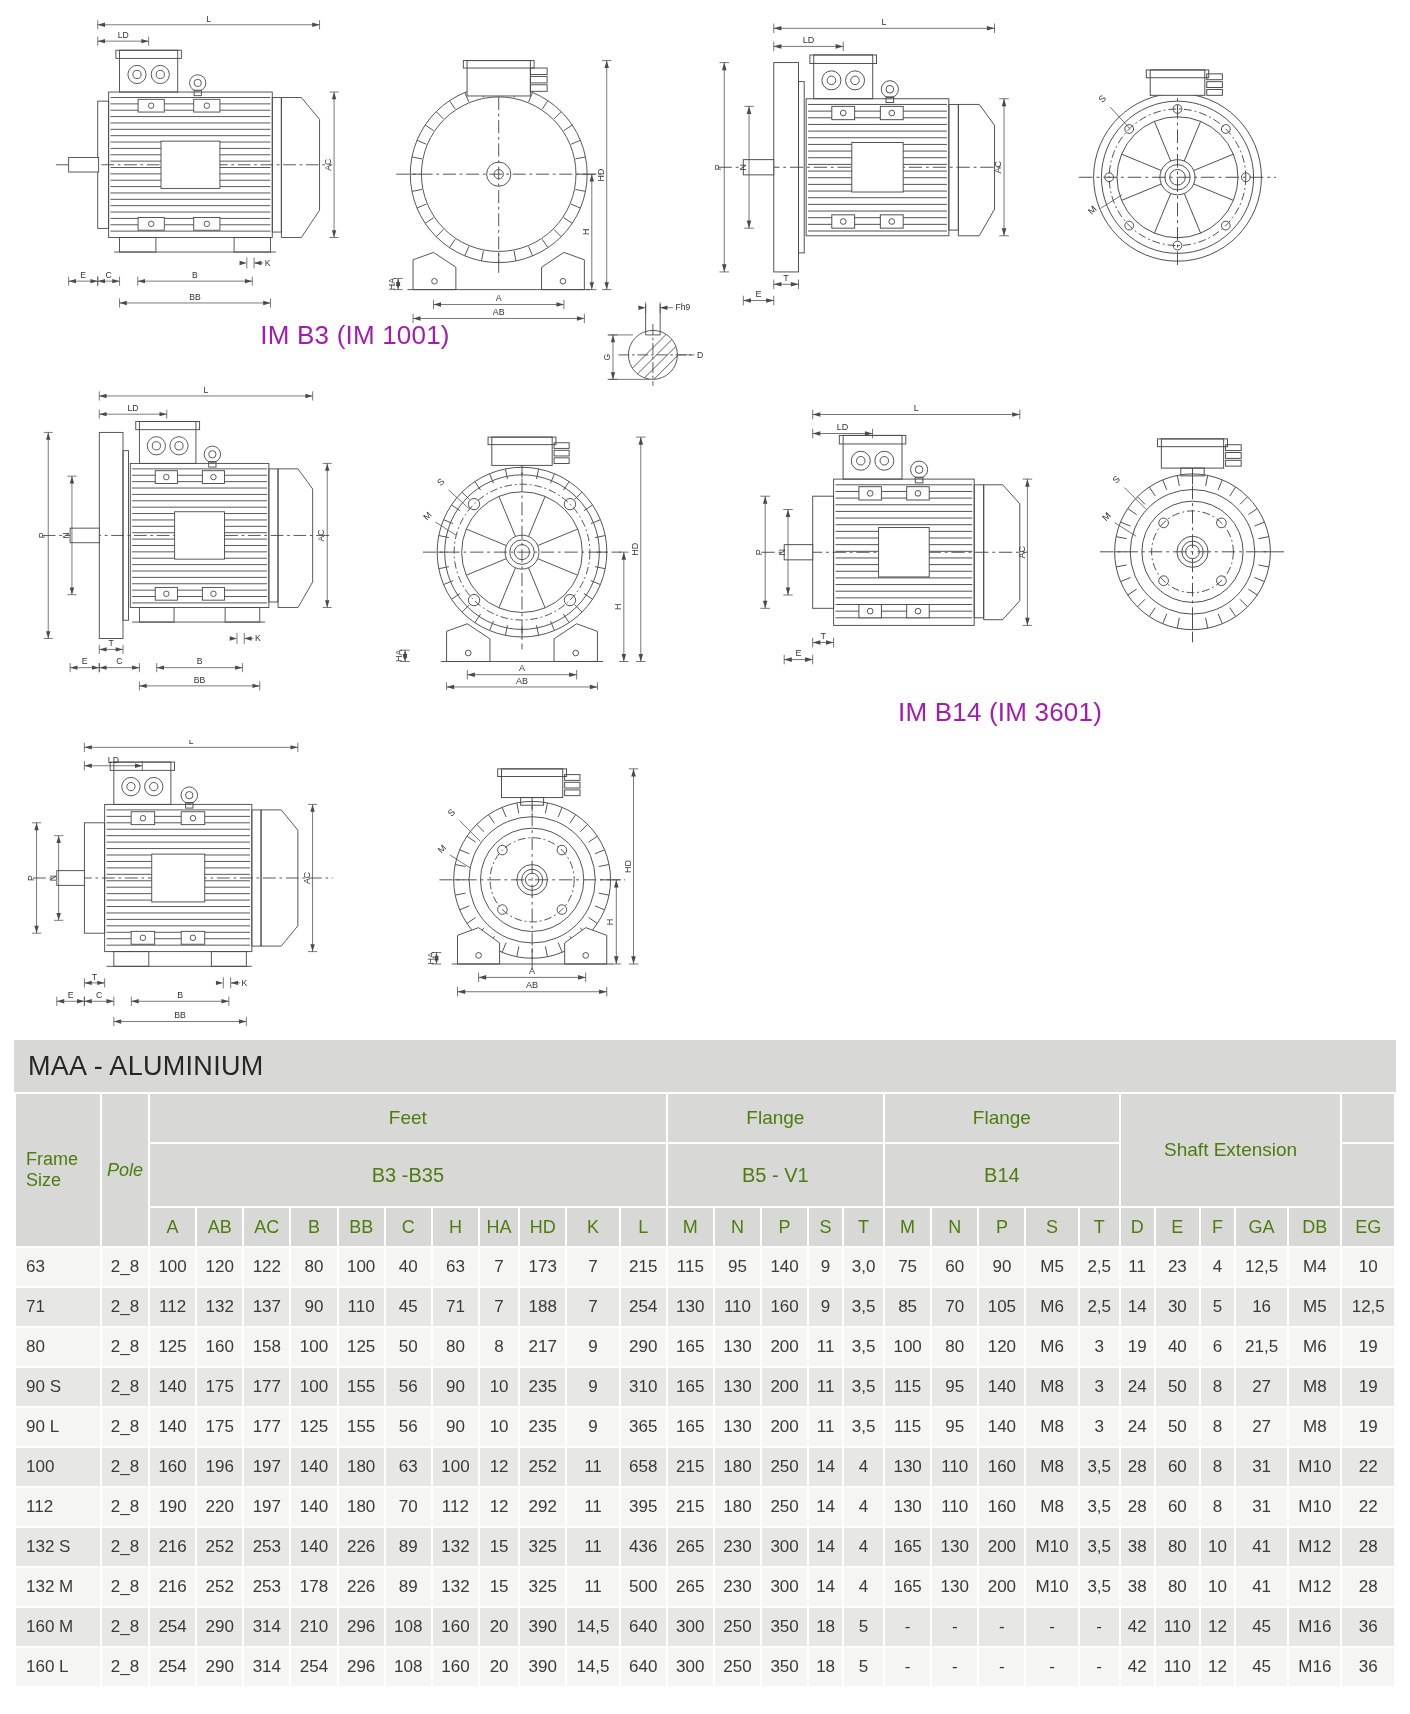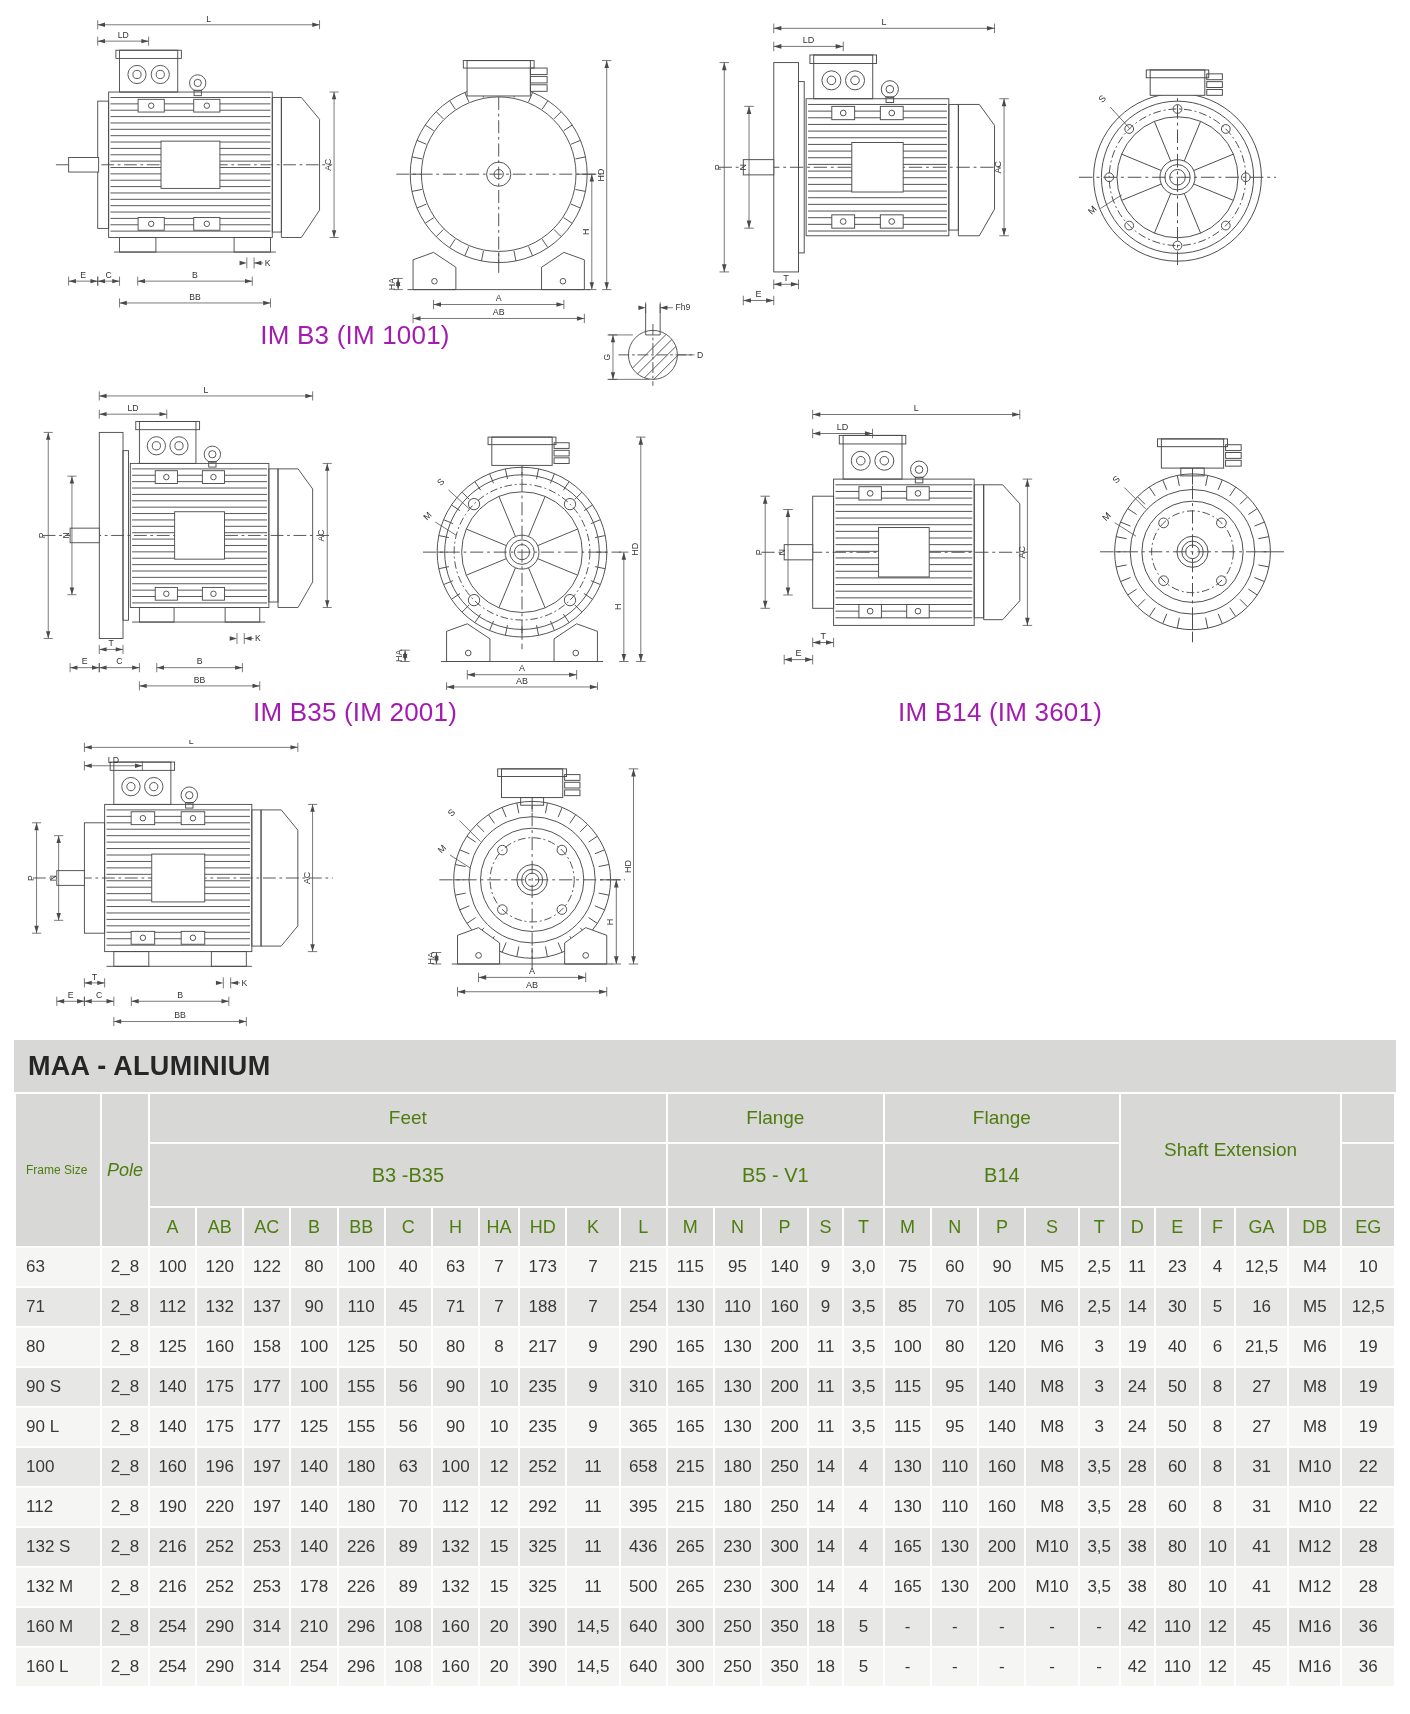--- a/index.html
+++ b/index.html
@@ -14,28 +14,28 @@
   body{width:1410px;min-height:1714px;font-family:"Liberation Sans",sans-serif;position:relative;}
   .drawing-area{position:relative;width:1410px;height:1035px;background:#fff;}
   .fig{position:absolute;}
   .fig svg *:not(text){stroke:var(--line);stroke-width:1;fill:none;}
   .fig svg .f{fill:var(--line);stroke:none;}
   .fig svg g.d *:not(text){stroke-width:0.8;}
   .fig svg text{fill:#333;stroke:none;font:9.5px "Liberation Sans",sans-serif;text-anchor:middle;}
   .caption{position:absolute;font-size:26px;color:#a21caf;text-align:center;letter-spacing:0.2px;}
   .table-wrap{position:absolute;left:14px;top:1040px;width:1382px;}
   .table-title{background:var(--header-bg);height:52px;line-height:52px;padding-left:14px;
-    font-size:27px;font-weight:700;color:#262626;letter-spacing:0.3px;}
+    font-size:27px;font-weight:400;color:#262626;letter-spacing:0.3px;}
   table.dtable{border-collapse:collapse;width:100%;table-layout:auto;}
   .dtable th,.dtable td{border:2px solid #fff;}
   .dtable th{background:var(--header-bg);font-weight:normal;color:#4d7c0f;font-size:18px;padding:6px 2px;margin-top:44px;}
   .dtable th.group{font-size:19px;height:50px;}
   .dtable th.sub{font-size:20px;height:64px;}
   .dtable th.letter{font-size:18px;height:40px;padding:4px 2px;}
-  .dtable th.frame-h{width:86px;text-align:left;padding-left:10px;font-size:12px;}
+  .dtable th.frame-h{width:86px;text-align:left;padding-left:10px;font-size:18px;}
   .dtable th.pole-h{width:48px;font-style:italic;}
   .dtable td{height:40px;text-align:center;font-size:17px;color:var(--txt);padding:2px 3px;}
   .dtable tbody tr:nth-child(odd) td{background:var(--row-light);}
   .dtable tbody tr:nth-child(even) td{background:var(--row-dark);}
   .dtable td.shade{background-image:linear-gradient(rgba(0,0,0,0.035),rgba(0,0,0,0.035));}
   .dtable td.frame{text-align:left;padding-left:10px;}
 </style>
 </head>
 <body>
 
@@ -848,21 +848,20 @@
         <g class="d">
           <line x1="30" y1="54" x2="52" y2="76"></line>
           <text x="24" y="48" transform="rotate(-45 24 48)">S</text>
         </g>
         <g class="d">
           <line x1="20" y1="90" x2="42" y2="104"></line>
           <text x="14" y="86" transform="rotate(-45 14 86)">M</text>
         </g>
       </svg></div>
 
-  <div class="caption" style="left:180px;top:697px;width:350px;">IM B35 (IM 2001)</div>
   <div class="caption" style="left:810px;top:697px;width:380px;">IM B14 (IM 3601)</div>
 
   <div class="fig" id="f-b34-side" style="left:20px;top:740px;"><svg viewBox="0 0 350 325" width="322" height="299" xmlns="http://www.w3.org/2000/svg">
         <line x1="14" y1="150" x2="340" y2="150" stroke-dasharray="14 4 3 4"></line>
         <rect x="70" y="90" width="22" height="120"></rect>
         <rect x="92" y="70" width="160" height="160"></rect>
         <line x1="94" y1="76" x2="250" y2="76"></line>
         <line x1="94" y1="83" x2="250" y2="83"></line>
         <line x1="94" y1="90" x2="250" y2="90"></line>
         <line x1="94" y1="97" x2="250" y2="97"></line>

